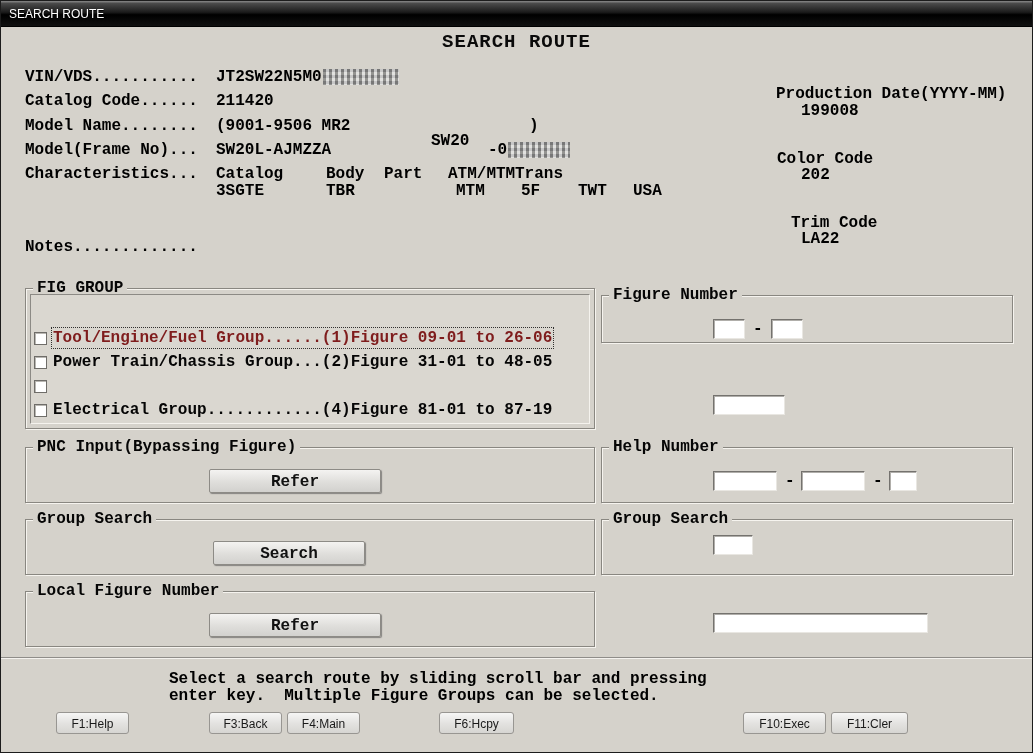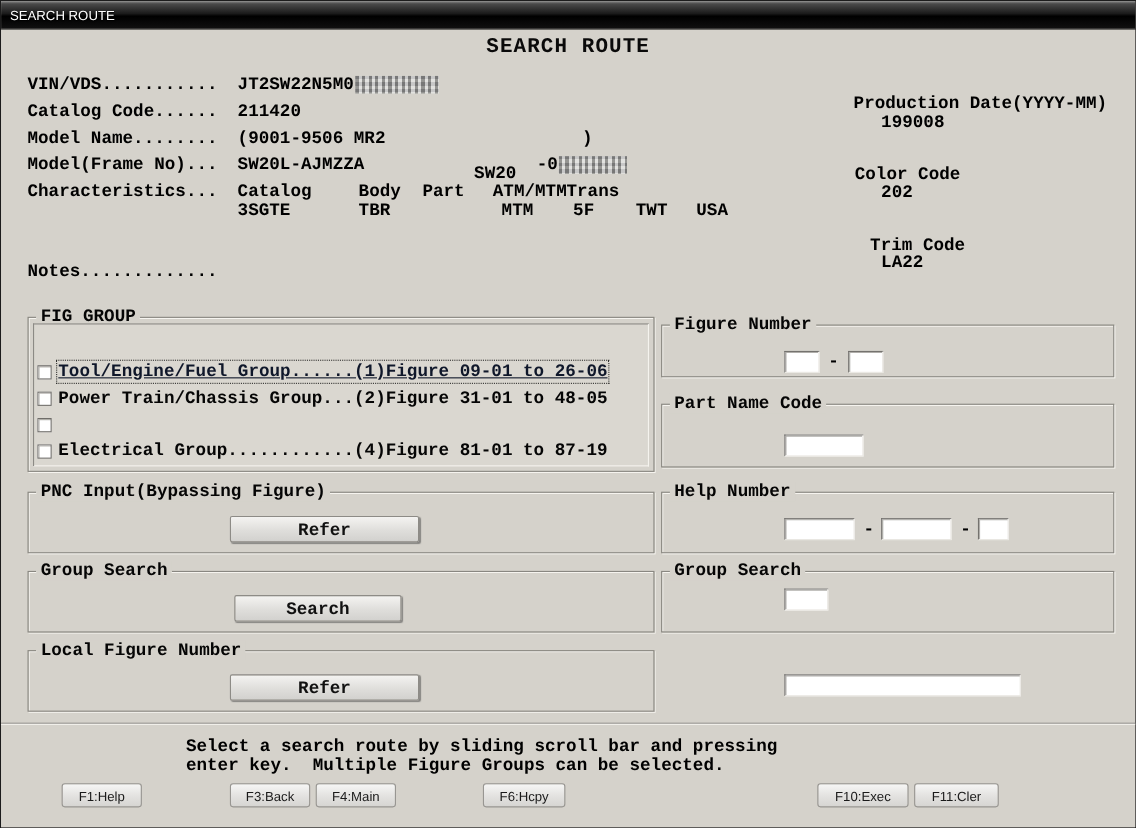--- a/index.html
+++ b/index.html
@@ -23,21 +23,21 @@
   }
   fieldset.frame { position:absolute; margin:0; padding:0;
     border:1px solid #898781; box-shadow:1px 1px 0 #f6f4ef, inset 1px 1px 0 #f6f4ef; }
   fieldset.frame legend { font:bold 16px "Liberation Mono", monospace; color:#050505;
     margin-left:7px; padding:0 4px; background:#d5d2cb; }
   .inner-panel { position:absolute; background:#dad7d0;
     border:1px solid; border-color:#8c8a85 #f5f3ee #f5f3ee #8c8a85; }
   .chk { position:absolute; width:11px; height:11px; background:#fff;
     border:1px solid #6f6d69; box-shadow:inset 1px 1px 0 #b9b7b2; }
   .fig-label { position:absolute; white-space:pre; font:bold 16px/18px "Liberation Mono", monospace; color:#050505; cursor:default; }
-  .fig-label.focused { color:#0f172a; text-decoration:underline; outline:1px dotted #30302e; outline-offset:1px; }
+  .fig-label.focused { color:#7f1d1d; outline:1px dotted #30302e; outline-offset:1px; }
   .field { position:absolute; height:20px; background:#fff; box-sizing:border-box;
     border:1px solid; border-color:#74726e #e9e7e2 #e9e7e2 #74726e; box-shadow:inset 1px 1px 0 #b0aeaa;
     font:bold 14px "Liberation Mono", monospace; padding:0 3px; }
   .btn { position:absolute; box-sizing:border-box; text-align:center;
     background:linear-gradient(180deg,#f4f3f1 0%,#dfdedb 55%,#d2d1ce 100%);
     border:1px solid #8d8b86; border-radius:2px;
     box-shadow:1px 1px 1px rgba(70,70,70,.55);
     font:bold 16px/22px "Liberation Mono", monospace; color:#111; cursor:default; }
   .fbtn { position:absolute; box-sizing:border-box; height:22px; text-align:center;
     background:linear-gradient(180deg,#f6f6f5 0%,#e4e3e1 50%,#d6d5d2 100%);
@@ -63,21 +63,21 @@
 
     <span class="t" style="left:24px;top:65px">Catalog Code......</span>
     <span class="t" style="left:215px;top:65px">211420</span>
 
     <span class="t" style="left:24px;top:90px">Model Name........</span>
     <span class="t" style="left:215px;top:90px">(9001-9506 MR2</span>
     <span class="t" style="left:528px;top:90px">)</span>
 
     <span class="t" style="left:24px;top:114px">Model(Frame No)...</span>
     <span class="t" style="left:215px;top:114px">SW20L-AJMZZA</span>
-    <span class="t" style="left:430px;top:122px">SW20</span>
+    <span class="t" style="left:430px;top:105px">SW20</span>
     <span class="t" style="left:487px;top:114px">-0</span>
     <span class="redact" style="left:507px;top:115px;width:62px"></span>
 
     <span class="t" style="left:24px;top:138px">Characteristics...</span>
     <span class="t" style="left:215px;top:138px">Catalog</span>
     <span class="t" style="left:325px;top:138px">Body</span>
     <span class="t" style="left:383px;top:138px">Part</span>
     <span class="t" style="left:447px;top:138px">ATM/MTM</span>
     <span class="t" style="left:514px;top:138px">Trans</span>
 
@@ -113,23 +113,20 @@
     <span class="chk" style="left:33px;top:377px"></span>
     <span class="fig-label" style="left:52px;top:374px">Electrical Group............(4)Figure 81-01 to 87-19</span>
 
     <fieldset class="frame" style="left:600px;top:259px;width:410px;height:55px">
       <legend>Figure Number</legend>
     </fieldset>
     <input class="field" style="left: 712px; top: 292px; width: 32px;">
     <span class="t" style="left:752px;top:293px">-</span>
     <input class="field" style="left: 770px; top: 292px; width: 32px;">
 
-    <fieldset class="frame" style="left:600px;top:331px;width:410px;height:65px">
-      <legend>Part Name Code</legend>
-    </fieldset>
     <input class="field" style="left: 712px; top: 368px; width: 72px;">
 
     <fieldset class="frame" style="left:24px;top:411px;width:568px;height:63px">
       <legend>PNC Input(Bypassing Figure)</legend>
     </fieldset>
     <button class="btn" style="left:208px;top:442px;width:172px;height:24px">Refer</button>
 
     <fieldset class="frame" style="left:600px;top:411px;width:410px;height:63px">
       <legend>Help Number</legend>
     </fieldset>

